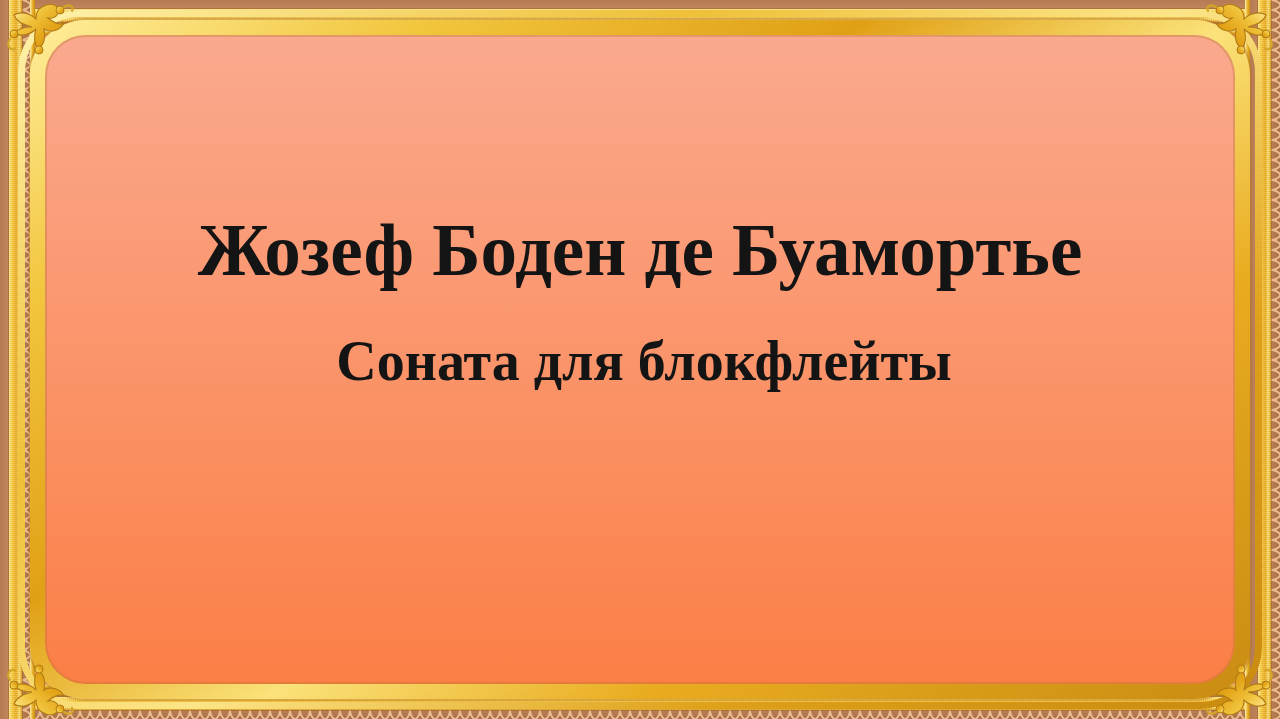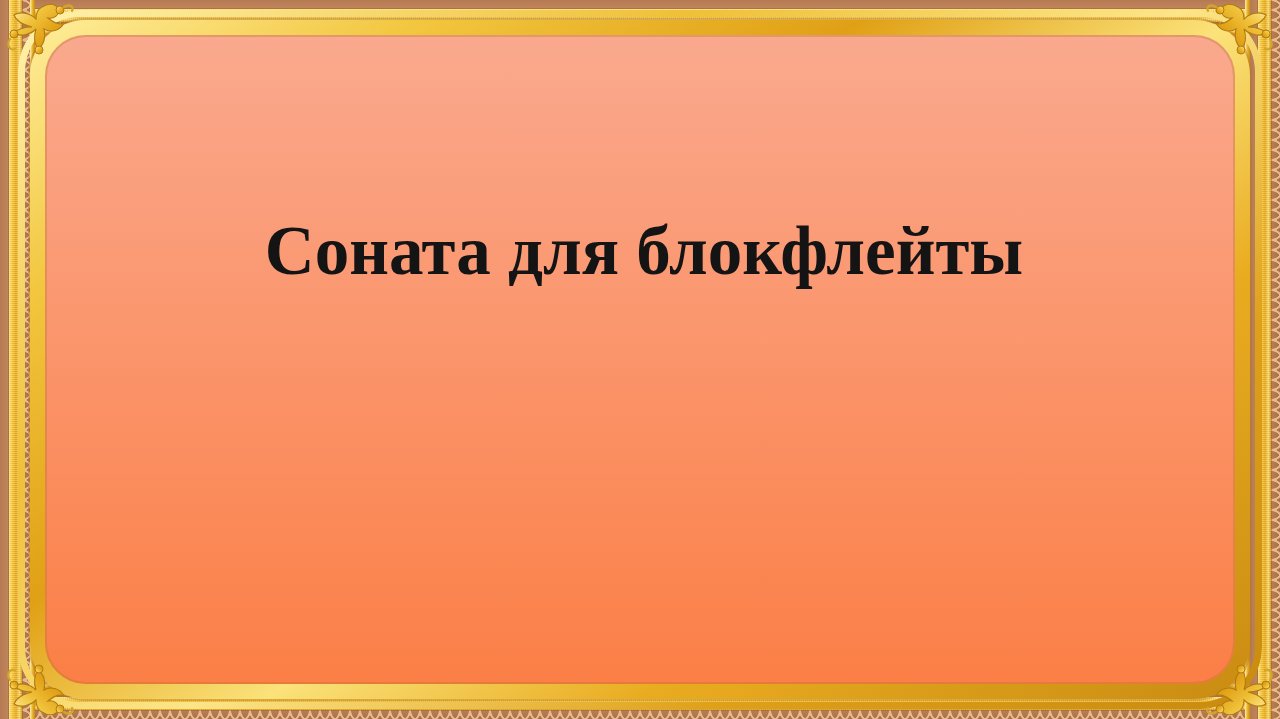--- a/index.html
+++ b/index.html
@@ -145,21 +145,21 @@
     top: 196px;
     text-align: center;
     color: #141414;
     font-weight: bold;
     font-size: 73px;
     line-height: 110px;
     letter-spacing: 0px;
     white-space: nowrap;
   }
   .title-line { display: block; }
-  .title-line.l2 { font-size: 69px; padding-left: 8px; }
+  .title-line.l2 { font-size: 56px; padding-left: 8px; }
   .title-line.l3 { font-size: 69px; }
 </style>
 </head>
 <body>
 
 <div id="stage">
 
   <div class="frame-outer">
 
     <div class="border-band pat-arcs" style="left:0; top:0; width:1280px; height:30px;"></div>
@@ -239,16 +239,17 @@
         <circle cx="58" cy="9" r="4" fill="url(#gld)" stroke="#B07A14" stroke-width="1"></circle>
         <circle cx="12" cy="33" r="4" fill="url(#gld)" stroke="#B07A14" stroke-width="1"></circle>
         <circle cx="37" cy="49" r="4" fill="url(#gld)" stroke="#B07A14" stroke-width="1"></circle>
         <path d="M62 6 C68 2 72 6 70 10" fill="none" stroke="#D4A528" stroke-width="2.2" stroke-linecap="round"></path>
         <path d="M8 38 C4 44 8 50 13 48" fill="none" stroke="#D4A528" stroke-width="2.2" stroke-linecap="round"></path>
       </svg>
     </div>
   </div>
 
   <div class="title-block">
+    <span class="title-line l1">Жозеф Боден де Буамортье</span>
     <span class="title-line l2">Соната для блокфлейты</span>
   </div>
 
 </div>
 
 </body></html>

